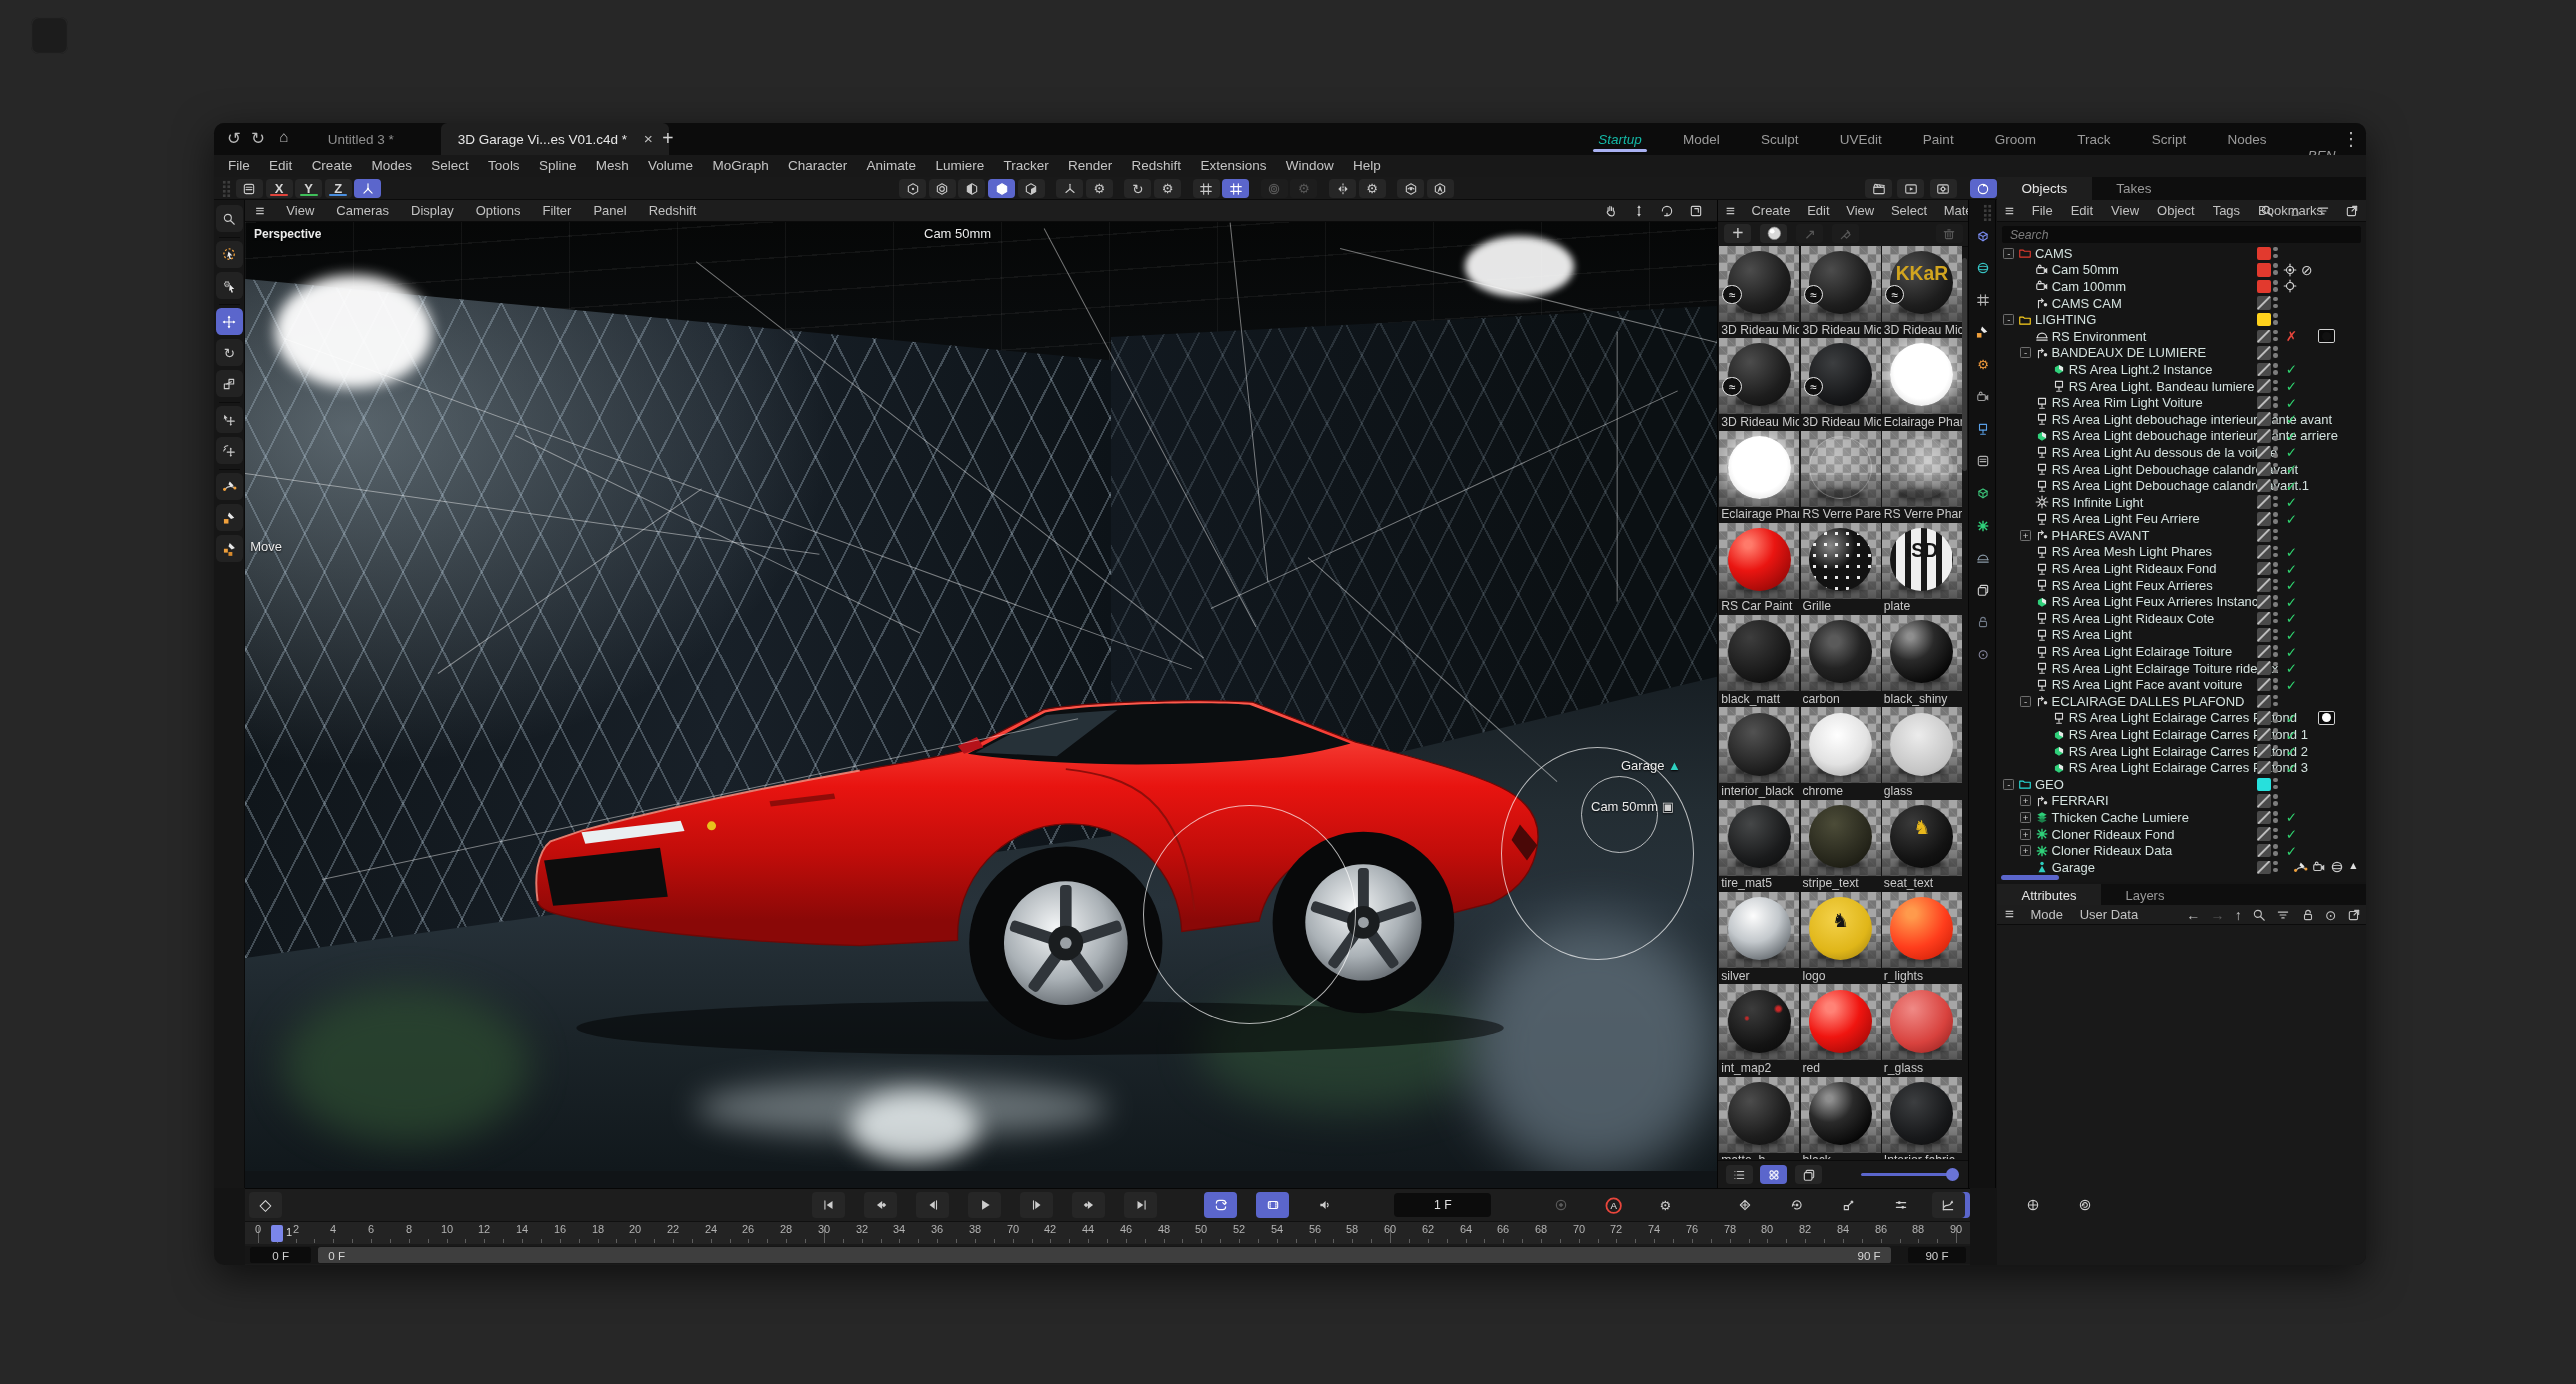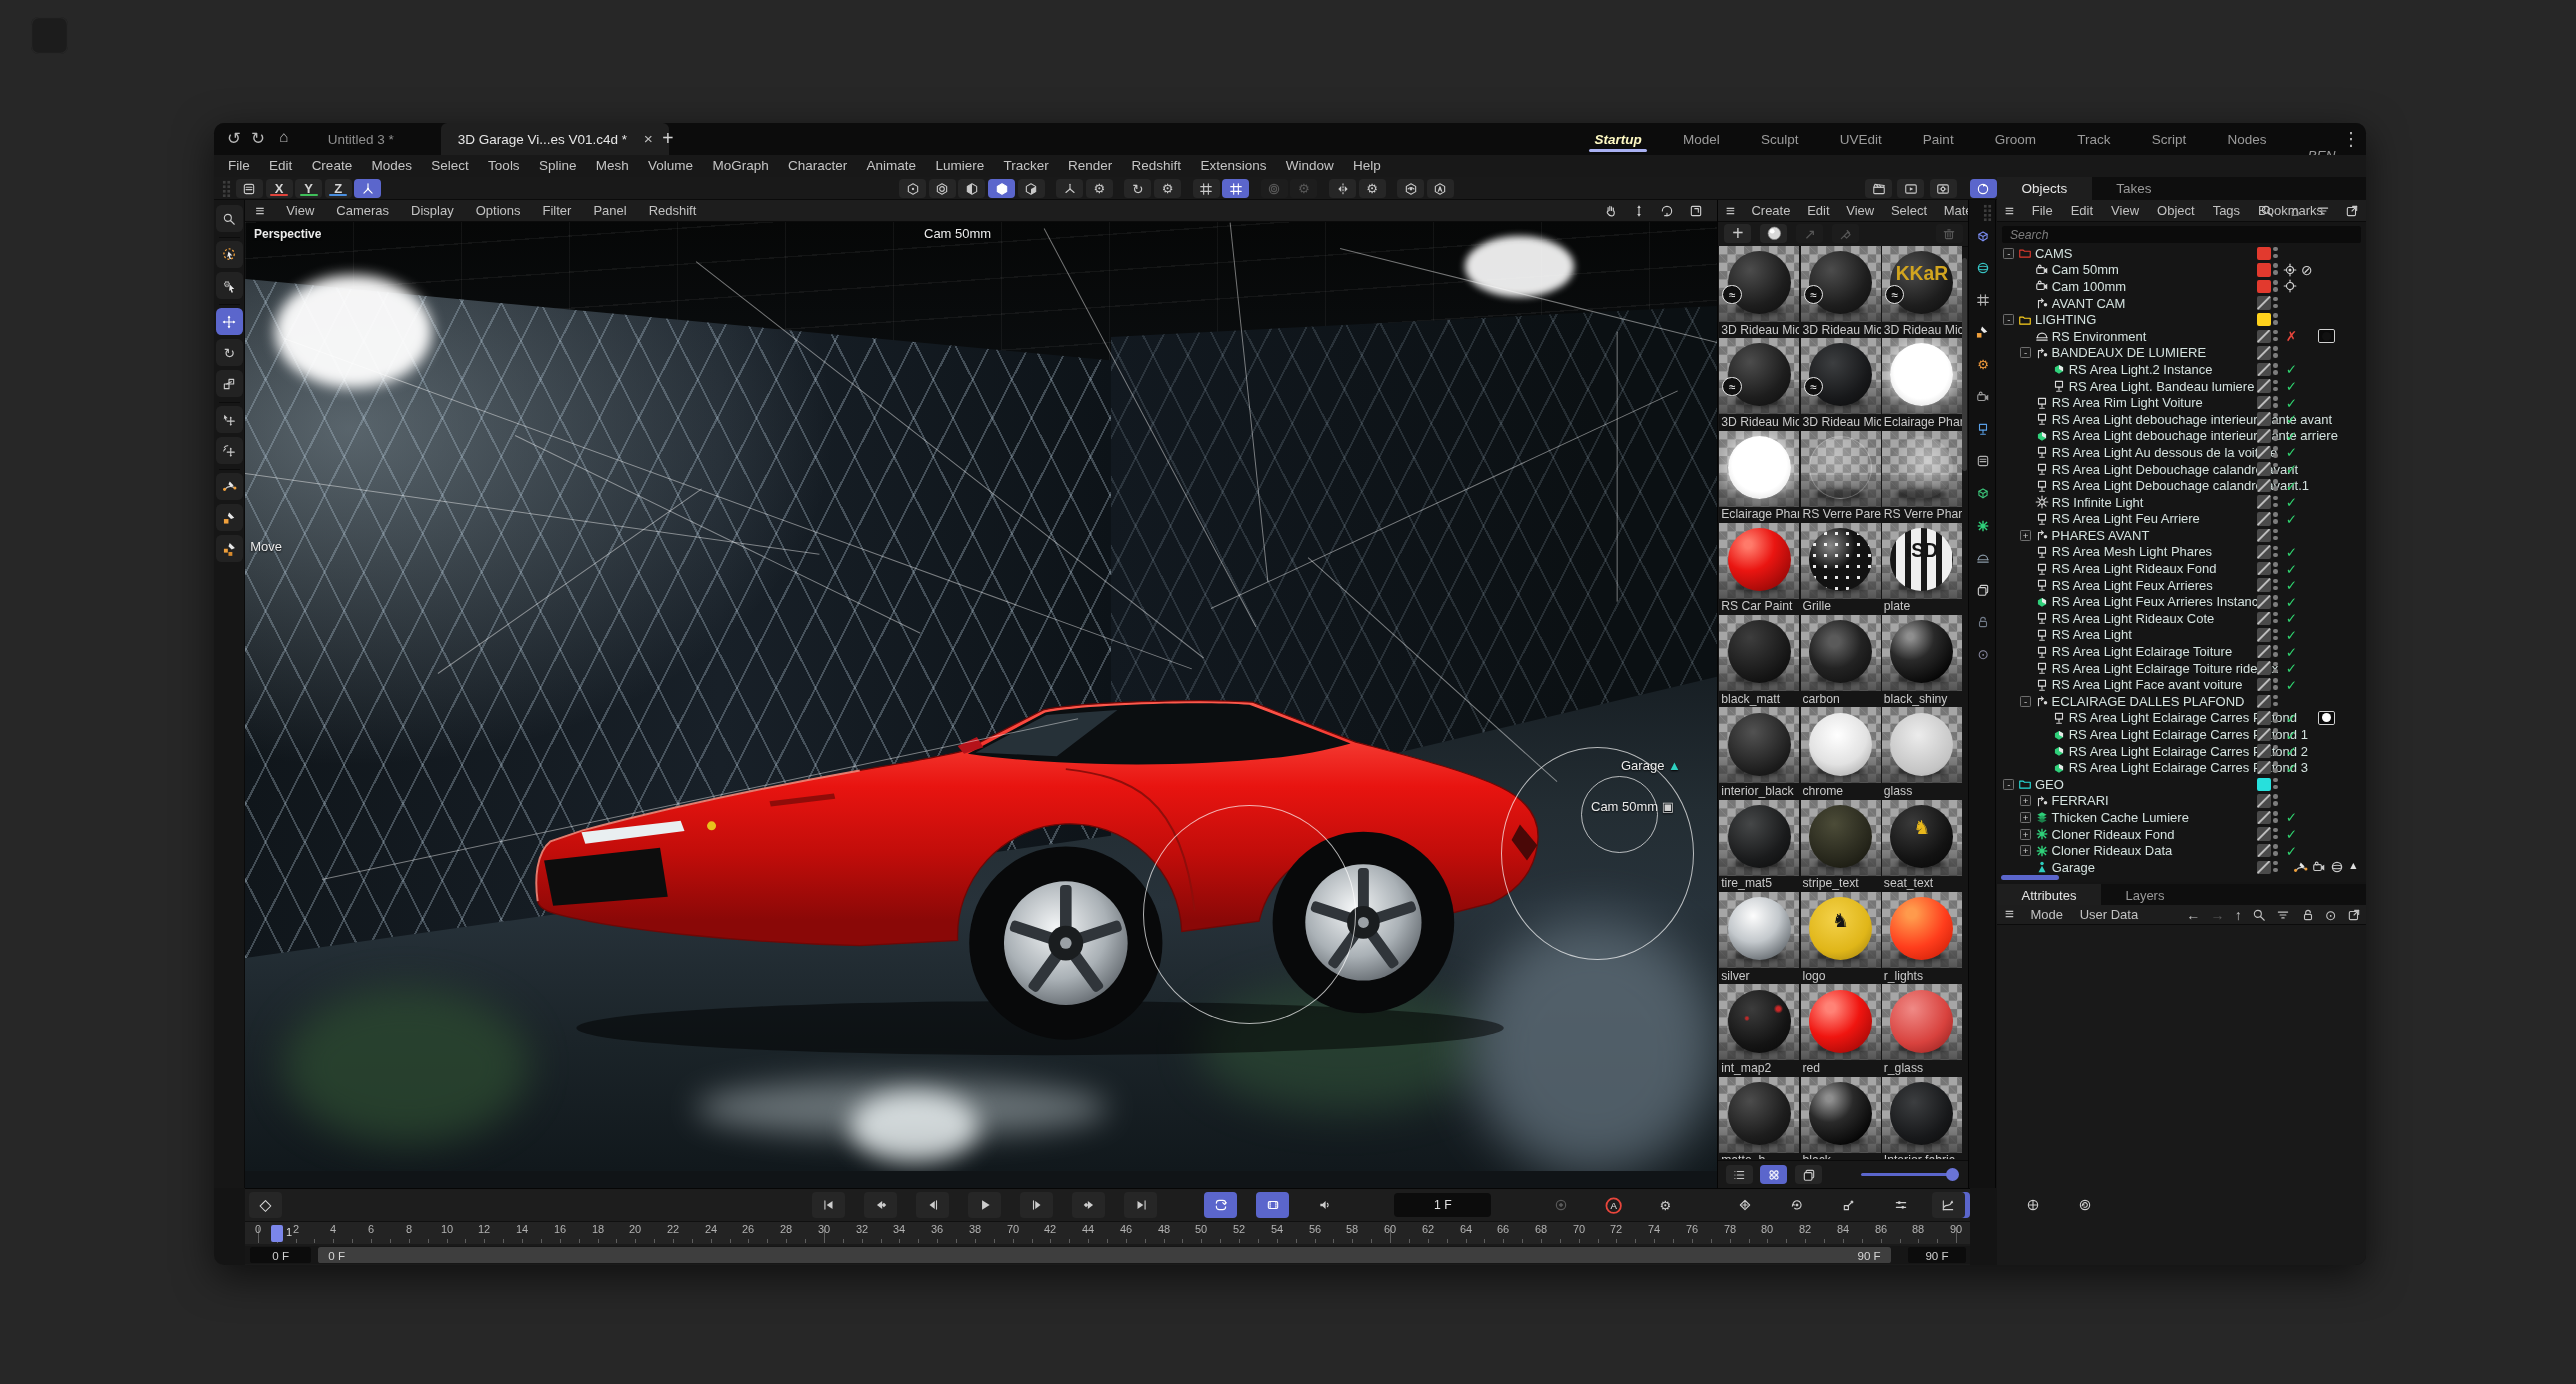--- a/index.html
+++ b/index.html
@@ -8,21 +8,21 @@
   .abs{position:absolute;}
   
   #win{position:absolute;left:214px;top:123px;width:2152px;height:1142px;background:#141414;
     border-radius:10.3px;box-shadow:0 11.6px 39px rgba(0,0,0,.6);overflow:hidden;}
   #titlebar{position:absolute;left:0;top:0;width:100%;height:32px;background:#0c0c0c;}
   .tnav{position:absolute;top:4.5px;font-size:16.7px;color:#b9b9b9;width:22px;text-align:center;cursor:default;}
   .doctab{position:absolute;top:0;height:32px;display:flex;align-items:center;font-size:13.5px;color:#8f8f8f;padding:0 16.7px;}
   .doctab.active{background:#1f1f1f;color:#e6e6e6;border-radius:6.4px 6.4px 0 0;}
   .doctab .x{margin-left:16.7px;color:#bdbdbd;font-size:15.5px;}
   .ltab{font-size:13.5px;color:#9b9b9b;padding:0 2.6px;position:relative;}
-  .ltab.active{color:#fef9c3;font-style:italic;font-weight:bold;}
+  .ltab.active{color:#14b8a6;font-style:italic;font-weight:normal;}
   .ltab.active::after{content:"";position:absolute;left:-2.6px;right:-2.6px;bottom:-5.8px;height:3.2px;background:#a9b1f2;border-radius:1.9px;}
   .ltab.italic{font-style:italic;margin-top:32px;}
   #layouttabs{position:absolute;right:28px;top:0;height:32px;display:flex;gap:36px;align-items:center;}
   #menubar{position:absolute;left:0;top:32px;width:100%;height:22.5px;background:#181818;display:flex;align-items:center;gap:19.3px;padding-left:14px;border-bottom:0.6px solid #0a0a0a;}
   #menubar span{font-size:13.5px;color:#c4c4c4;}
   #toolbar{position:absolute;left:0;top:54px;width:100%;height:23px;background:#191919;border-bottom:0.6px solid #0b0b0b;}
   .tile{display:inline-flex;align-items:center;justify-content:center;width:27px;height:19.3px;background:#262626;border-radius:3.9px;margin:0 1.3px;color:#c9c9c9;}
   .tile.act{background:#5b66cc;color:#fff;}
   .tile.dim{opacity:.35;}
   .xyz{font-size:13px;font-weight:bold;color:#d5d5d5;position:relative;}
@@ -1139,21 +1139,21 @@
           <span style="width: 23px; flex: 0 0 auto;"></span>
           <span style="width: 15px; flex: 0 0 auto;"></span>
           <span style="width: 16.7px; flex: 0 0 auto; color: rgb(216, 216, 216); display: inline-flex;">
             <svg class="ic" width="14" height="14" viewBox="0 0 24 24" fill="none" stroke="currentColor" stroke-width="1.9" stroke-linecap="round" stroke-linejoin="round">
               <path d="M6 20 L6 8"></path>
               <path d="M6 8 L14 8"></path>
               <polyline points="11,5 14,8 11,11"></polyline>
               <circle cx="18" cy="15" r="3" fill="currentColor" stroke="none"></circle>
             </svg>
           </span>
-          <span class="lbl">AVANT CAM</span>
+          <span class="lbl">CAMS CAM</span>
           <div class="swatch swslash"></div>
           <div class="ddots">
             <i style="top:0"></i>
             <i style="top:7px"></i>
           </div>
         </div>
         <div class="trow">
           <span style="width: 6.4px; flex: 0 0 auto;"></span>
           <div class="exp">-</div>
           <span style="width: 16.7px; flex: 0 0 auto; color: rgb(255, 210, 28); display: inline-flex;">

